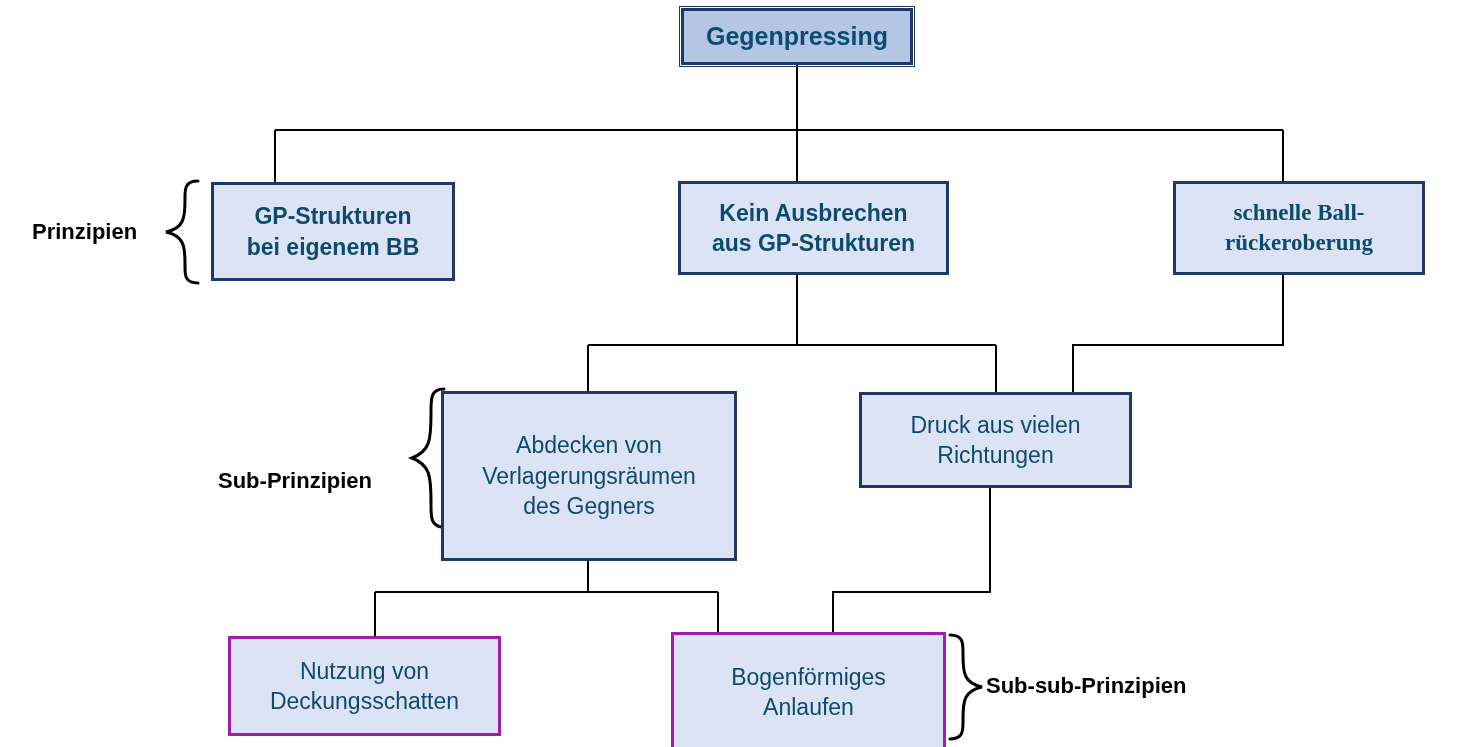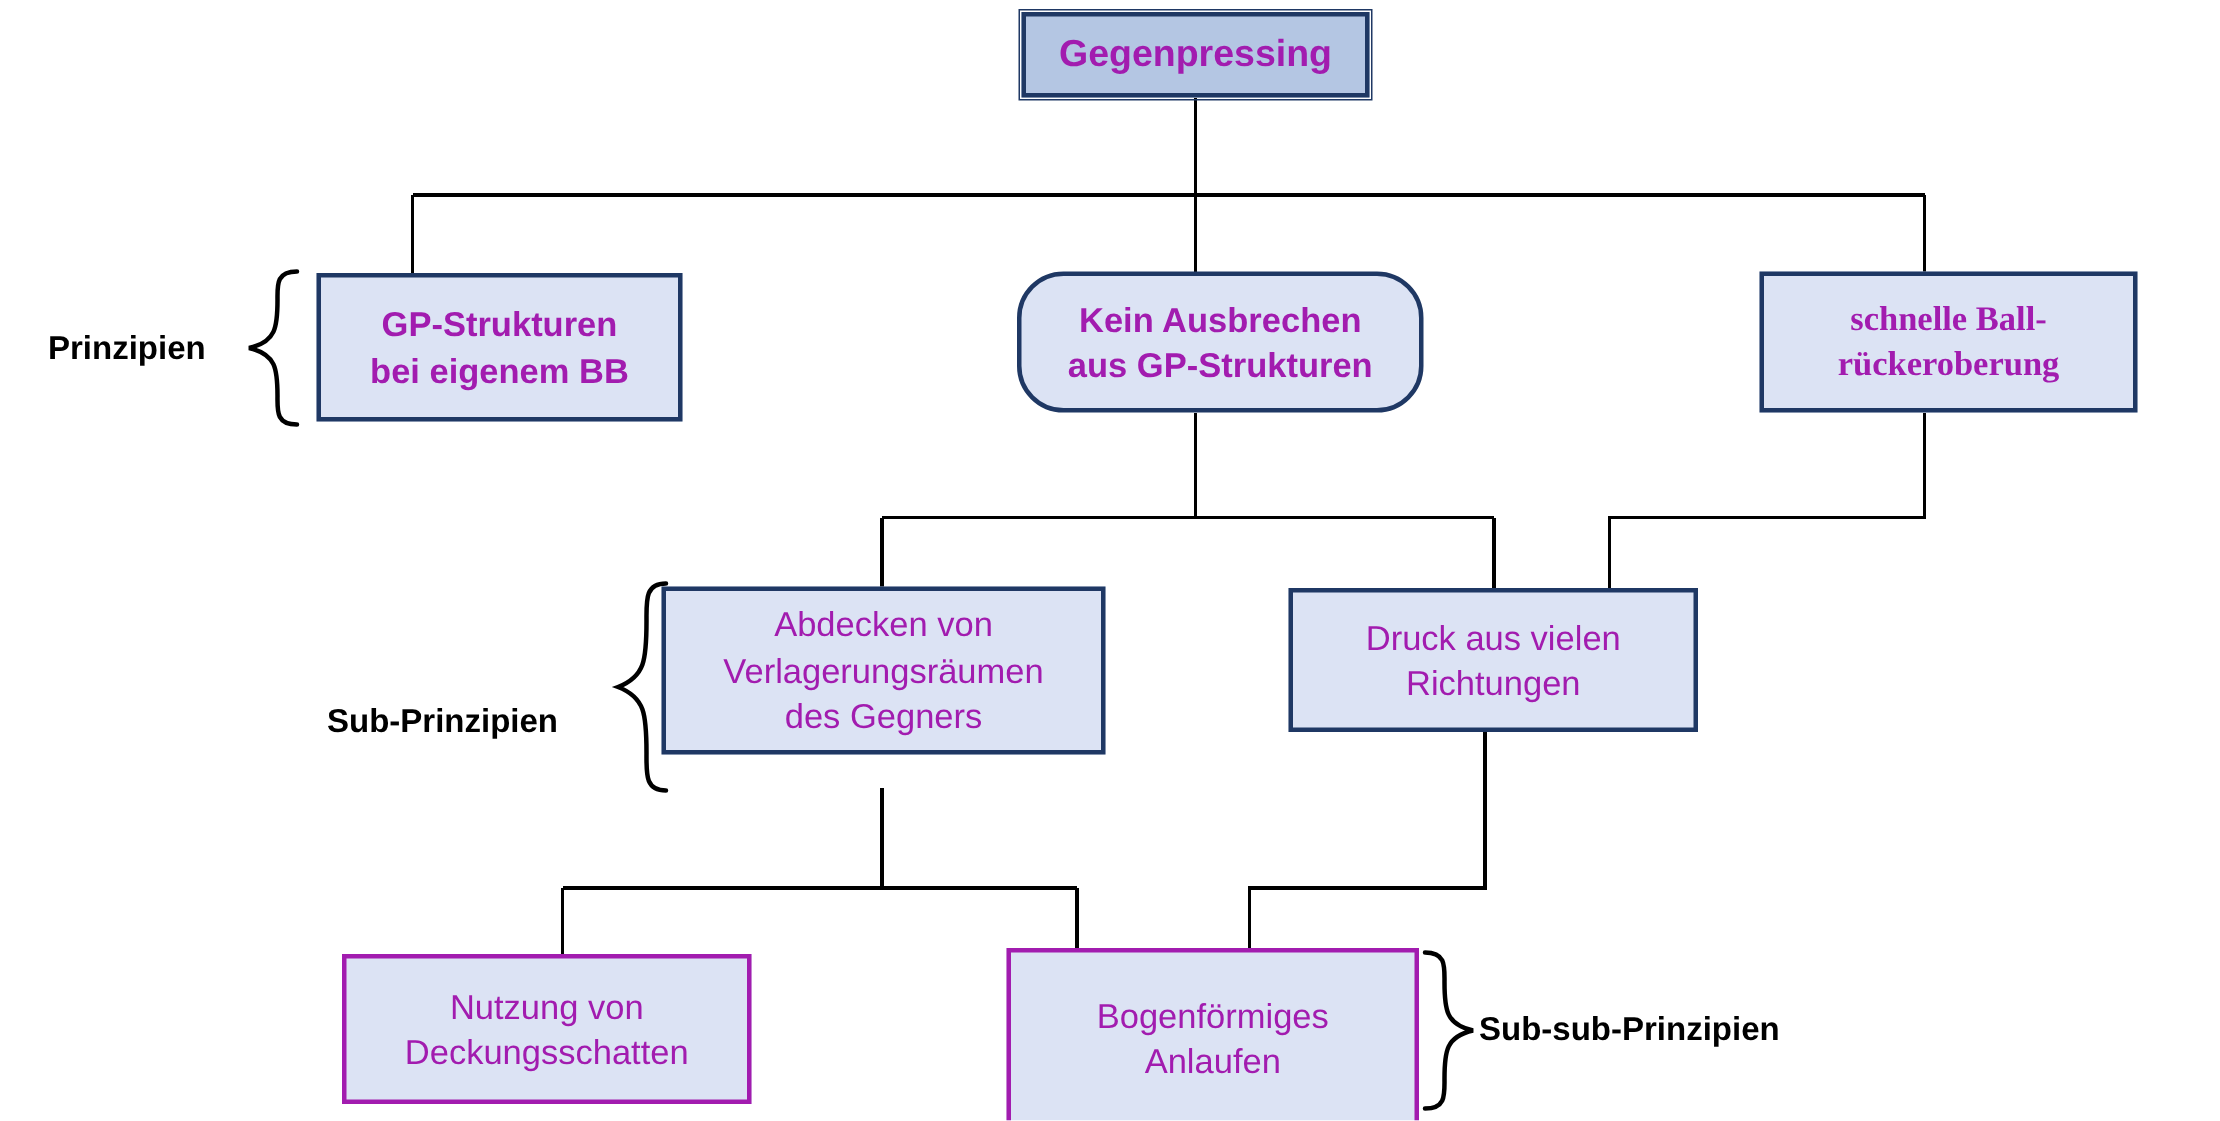--- a/index.html
+++ b/index.html
@@ -24,21 +24,21 @@
     width: 1480px;
     height: 747px;
   }
   .node-box {
     position: absolute;
     box-sizing: border-box;
     display: flex;
     align-items: center;
     justify-content: flex-end;
     text-align: center;
-    color: #a21caf;
+    color: #0c4a6e;
     line-height: 1.32;
   }
   .node-box .node-text {
     display: block;
     width: 100%;
     padding: 0 6px;
     box-sizing: border-box;
     white-space: pre-line;
   }
   .level-root {
@@ -120,31 +120,31 @@
 
   <div class="node-box level-root" style="left:681px; top:8px; width:232px; height:57px;">
     <span class="node-text">Gegenpressing</span>
   </div>
 
   <div class="node-box level-principle" style="left:195px; top:182px; width:244px; height:99px;">
     <span class="node-text">GP-Strukturen
 bei eigenem BB</span>
   </div>
 
-  <div class="node-box level-principle" style="left:662px; top:181px; width:271px; height:94px;border-radius:31px;">
+  <div class="node-box level-principle" style="left:662px; top:181px; width:271px; height:94px;">
     <span class="node-text">Kein Ausbrechen
 aus GP-Strukturen</span>
   </div>
 
   <div class="node-box level-principle" style="left:1157px; top:181px; width:252px; height:94px;font-family:Liberation Serif, serif;">
     <span class="node-text">schnelle Ball-
 rückeroberung</span>
   </div>
 
-  <div class="node-box level-sub" style="left:441px; top:391px; width:296px; height:112px;">
+  <div class="node-box level-sub" style="left:441px; top:391px; width:296px; height:170px;">
     <span class="node-text">Abdecken von
 Verlagerungsräumen
 des Gegners</span>
   </div>
 
   <div class="node-box level-sub" style="left:859px; top:392px; width:273px; height:96px;">
     <span class="node-text">Druck aus vielen
 Richtungen</span>
   </div>
 

